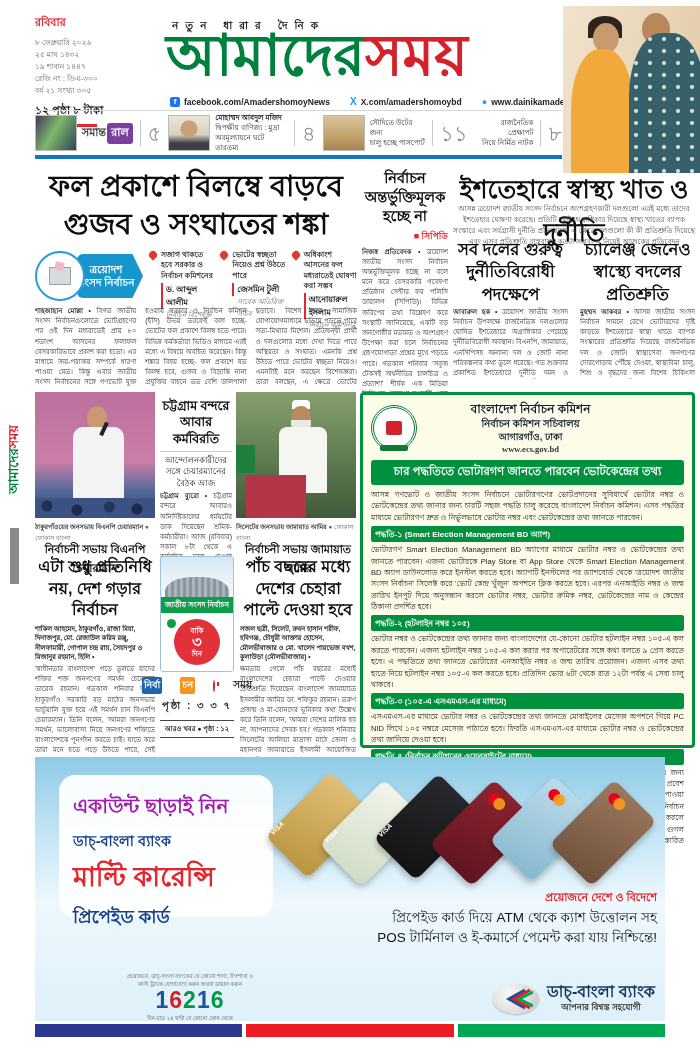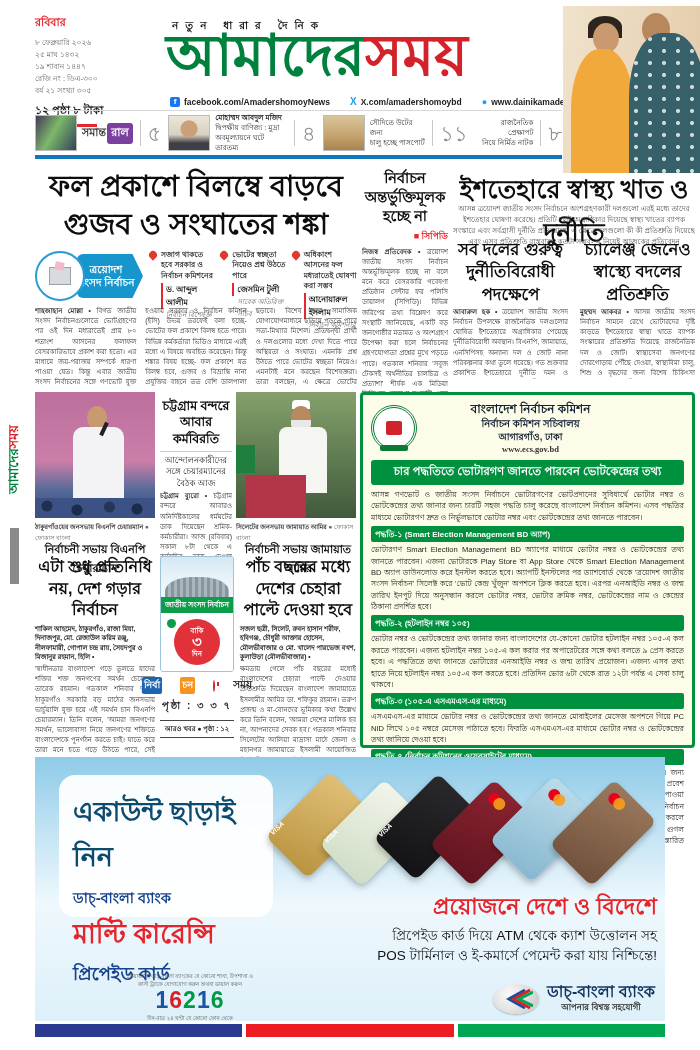--- a/index.html
+++ b/index.html
@@ -170,39 +170,39 @@
   
   .vlogo{left:4px;top:425px;writing-mode:vertical-rl;transform:rotate(180deg);
       font-size:13px;font-weight:bold;letter-spacing:0px;}
   .vbar{left:10px;top:528px;width:9px;height:56px;background:#8a8a8a;}
 
   
   .ad{left:35px;top:757px;width:630px;height:264px;overflow:hidden;
       background:linear-gradient(180deg,#8ecbe8 0%,#c2e3f4 28%,#eef8fd 55%,#def0f9 100%);}
   .ad-box{position:absolute;left:24px;top:18px;width:214px;height:142px;background:rgba(255,255,255,.94);
       border-radius:16px;padding:16px 14px;box-sizing:border-box;}
-  .ad-l1{font-size:27px;font-weight:bold;color:#0c4a6e;}
+  .ad-l1{font-size:20px;font-weight:bold;color:#a21caf;}
   .ad-l2{font-size:14.5px;font-weight:bold;color:#16418c;margin-top:6px;}
   .ad-l3{font-size:27px;font-weight:bold;color:#e5242b;margin-top:2px;}
   .ad-l4{font-size:18px;font-weight:bold;color:#16418c;margin-top:2px;}
   .card{position:absolute;width:60px;height:92px;border-radius:8px;transform:rotate(45deg);
       box-shadow:2px 3px 6px rgba(0,0,0,.25);}
   .card .visa{position:absolute;bottom:6px;left:6px;color:#fff;font-size:7px;font-weight:bold;font-style:italic;transform:rotate(-90deg);transform-origin:left bottom;}
   .mc{position:absolute;top:8px;left:8px;width:20px;height:12px;}
   .mc i{position:absolute;width:12px;height:12px;border-radius:50%;}
   .mc .r{left:0;background:#eb001b;}
   .mc .o{left:7px;background:#f79e1b;opacity:.9;}
   .c-gold{background:linear-gradient(160deg,#e2c078,#b8933f);}
   .c-mint{background:linear-gradient(160deg,#f2f5ea,#cfdcc4);}
   .c-black{background:linear-gradient(160deg,#2a2a2e,#121214);}
   .c-maroon{background:linear-gradient(160deg,#8e2431,#5e141f);}
   .c-sky{background:linear-gradient(160deg,#bcdcea,#86b7cf);}
   .c-bronze{background:linear-gradient(160deg,#9c7a5e,#6e4f3a);}
   .ad-promo{position:absolute;right:8px;top:132px;width:330px;text-align:right;}
-  .ad-pr-red{font-size:22px;font-weight:bold;color:#e5242b;}
+  .ad-pr-red{font-size:11px;font-weight:bold;color:#e5242b;}
   .ad-pr{font-size:13.5px;font-weight:normal;color:#141414;line-height:1.5;}
   .ad-hot{position:absolute;left:70px;top:215px;width:170px;text-align:center;}
   .ad-c{font-size:5.4px;color:#555;line-height:1.5;}
   .hotline{font-size:23px;font-weight:bold;letter-spacing:1px;line-height:1.1;}
   .d-b{color:#1c54a3;}.d-r{color:#d91f26;}.d-g{color:#009a44;}
   .dbbl{position:absolute;right:10px;top:226px;display:flex;align-items:center;gap:8px;}
   .dbbl-ell{width:46px;height:30px;border-radius:50%;background:radial-gradient(circle at 35% 35%,#fafafa,#c6c6c6);
       display:flex;align-items:center;justify-content:center;box-shadow:0 1px 2px rgba(0,0,0,.25);}
   .dbbl-txt{text-align:center;}
   .dbbl-name{font-size:16px;font-weight:bold;color:#12335e;line-height:1.1;}

